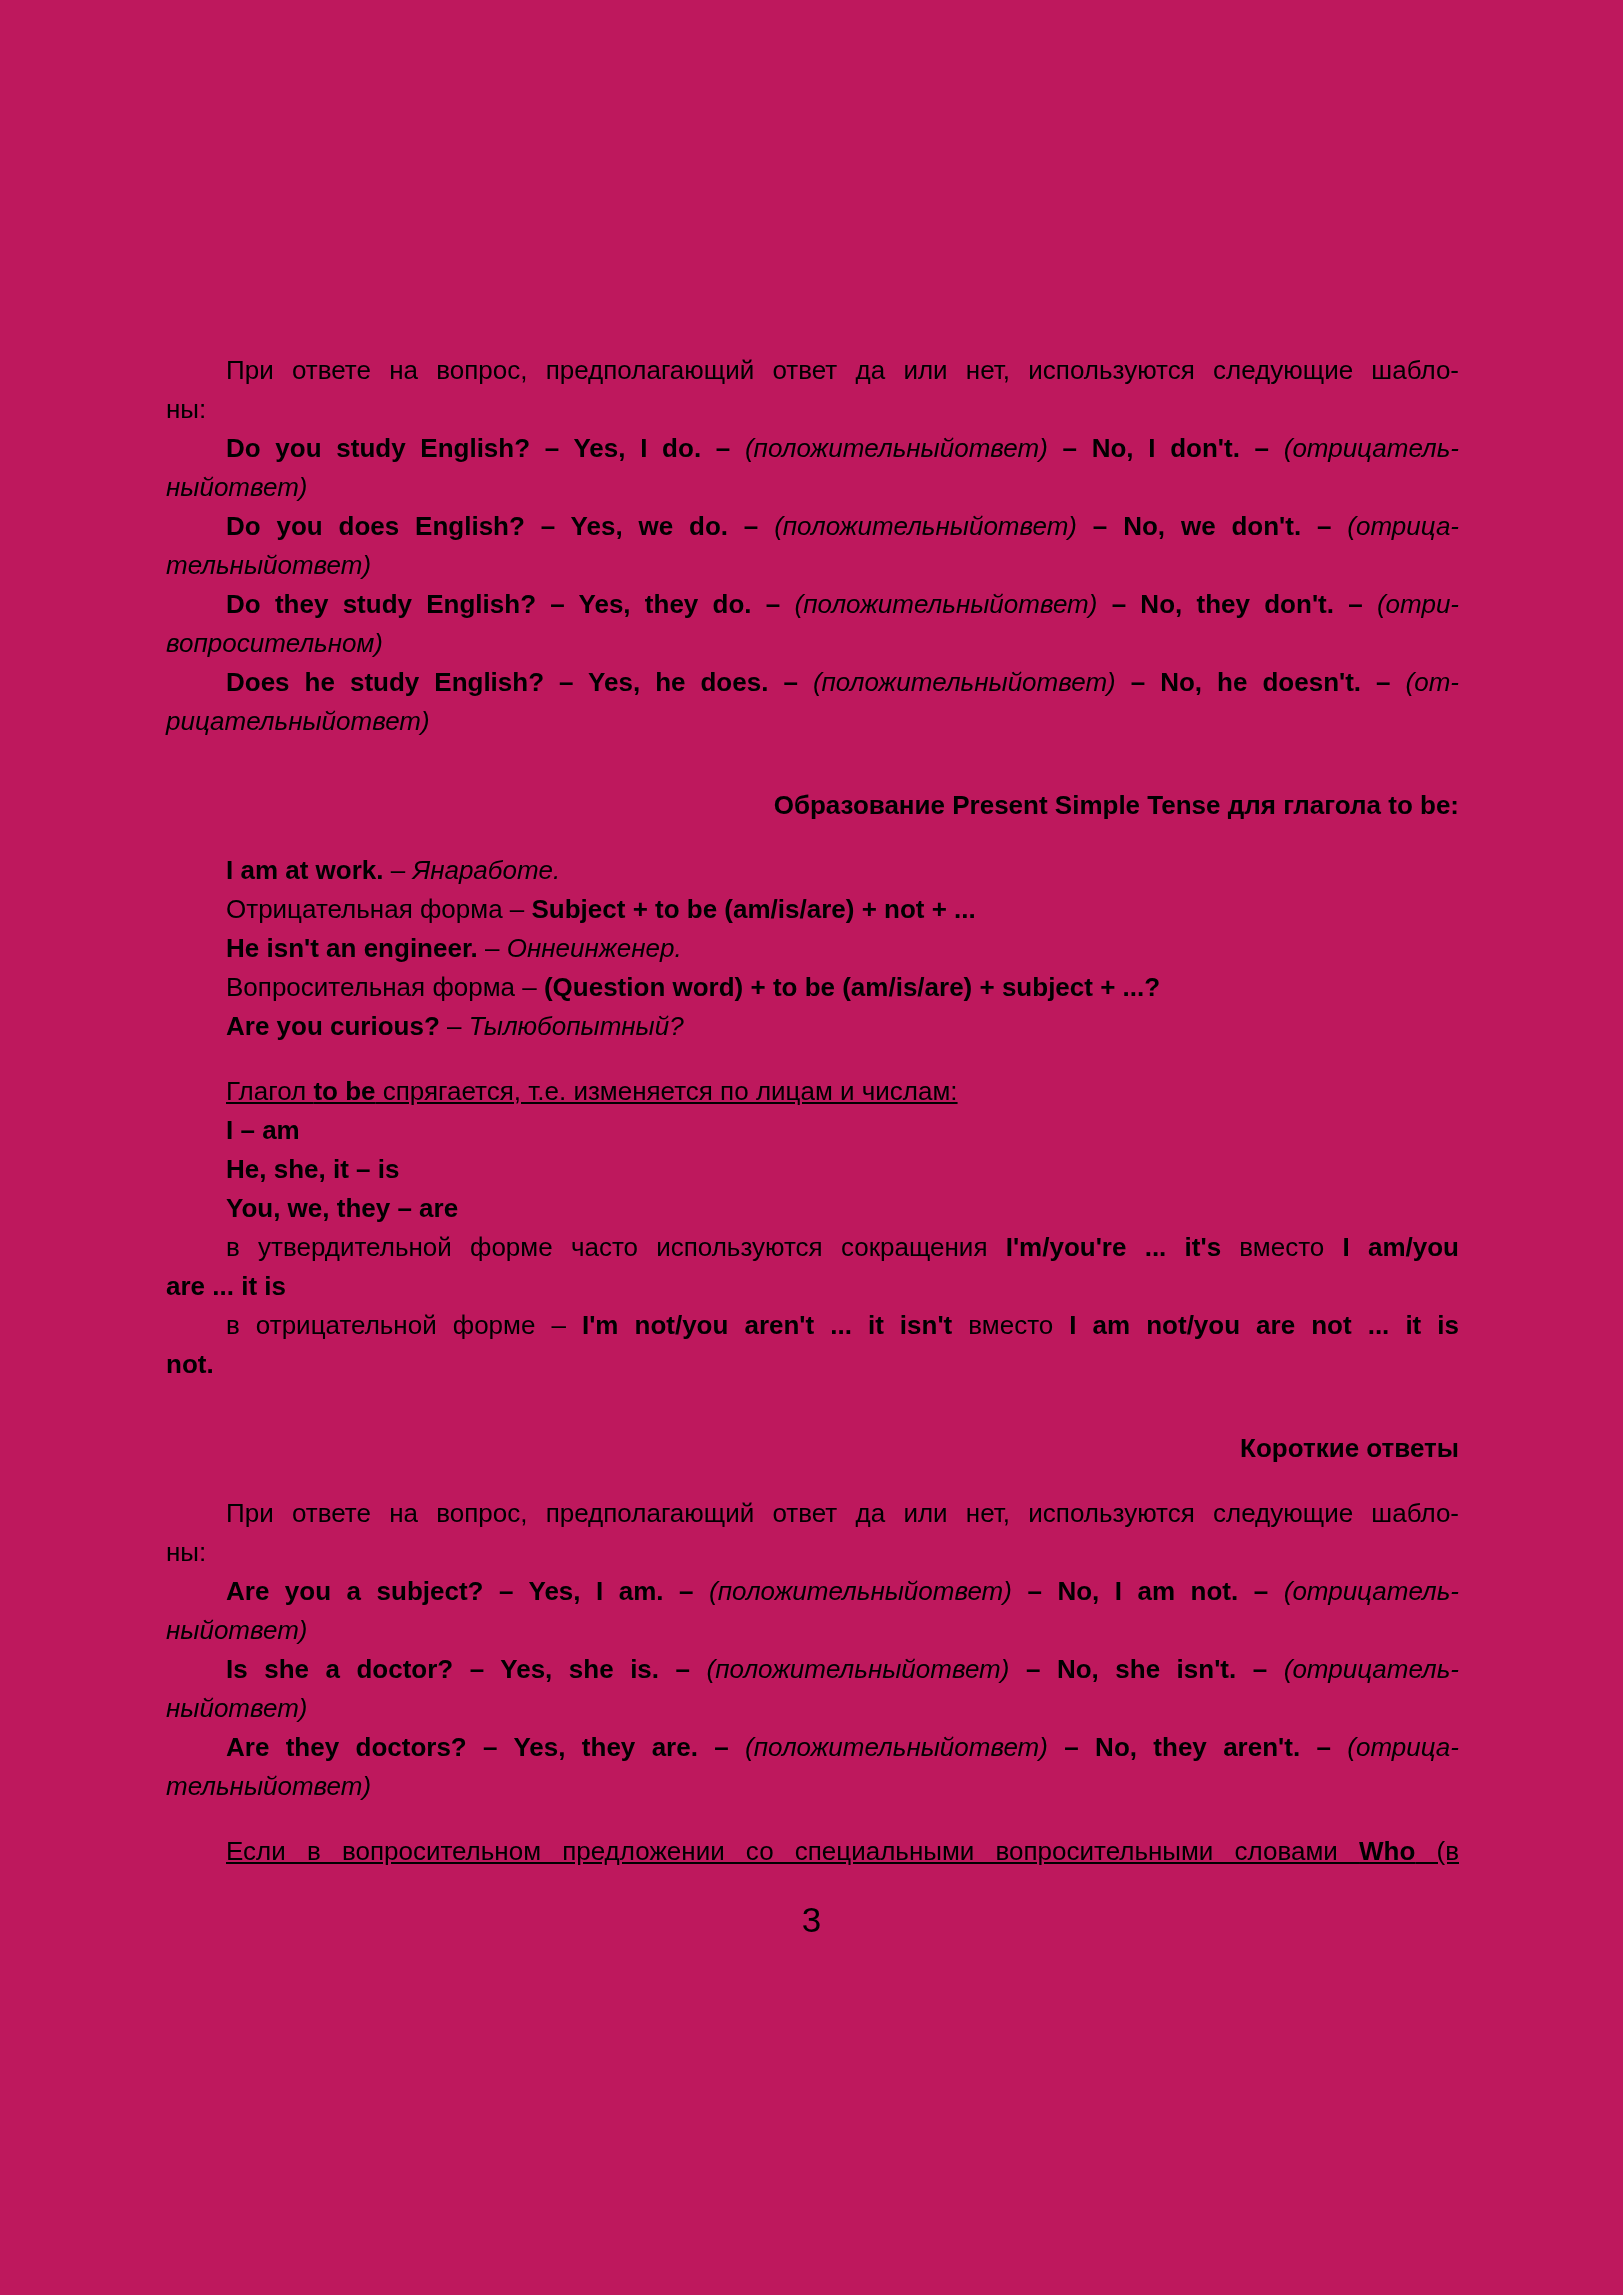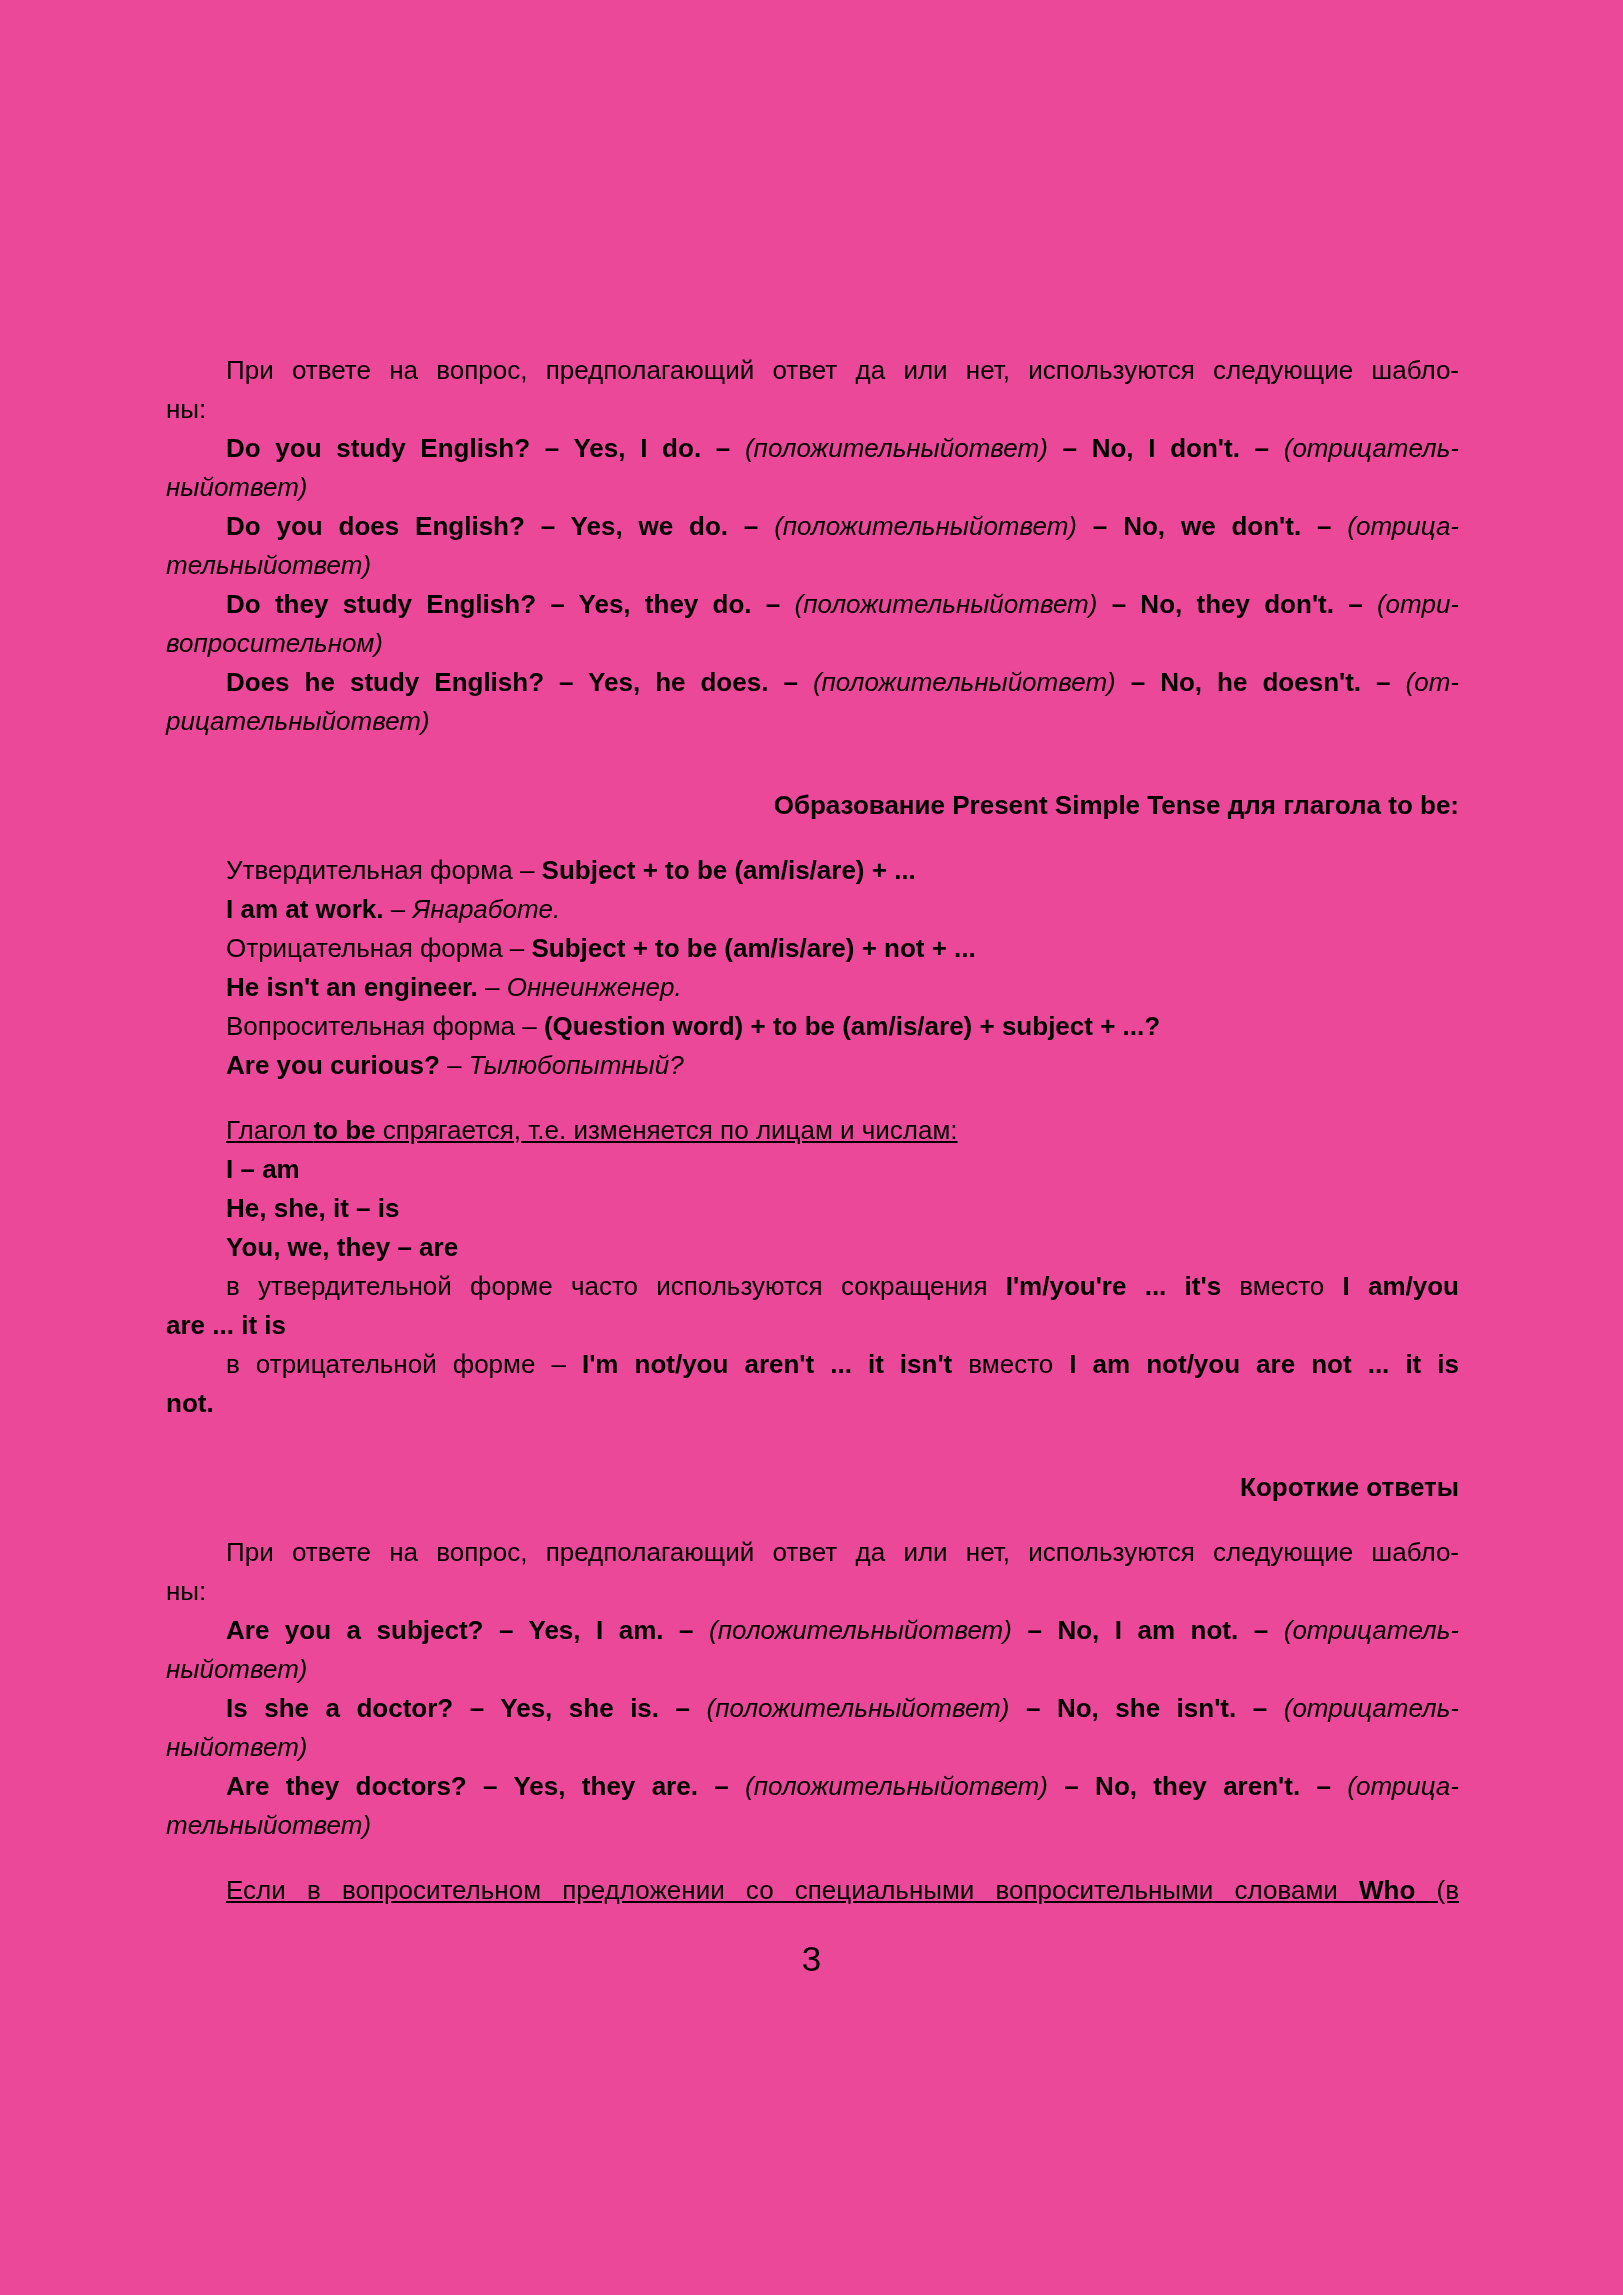--- a/index.html
+++ b/index.html
@@ -11,21 +11,21 @@
     width: 1623px;
     height: 2295px;
     position: relative;
     font-family: "Liberation Sans", "DejaVu Sans", sans-serif;
     color: #000000;
     -webkit-font-smoothing: antialiased;
   }
   .page {
     width: 1623px;
     height: 2295px;
-    background: #ec4899;
+    background: #be185d;
     overflow: hidden;
   }
   .doc-body {
     width: 1293px;
     margin-left: 166px;
     padding-top: 351px;
     font-size: 26px;
     line-height: 39px;
   }
   .para { margin: 0; }
@@ -73,23 +73,20 @@
       <div class="para body">
         <span class="line fill"><span class="run-b">Do they study English? – Yes, they do. – </span><span class="run-i">(положительныйответ)</span><span class="run-b"> – No, they don't. – </span><span class="run-i">(отри-</span></span>
         <span class="line"><span class="run-i">вопросительном)</span></span>
       </div>
       <div class="para body">
         <span class="line fill"><span class="run-b">Does he study English? – Yes, he does. – </span><span class="run-i">(положительныйответ)</span><span class="run-b"> – No, he doesn't. – </span><span class="run-i">(от-</span></span>
         <span class="line"><span class="run-i">рицательныйответ)</span></span>
       </div>
       <div class="para heading">
         <span class="line"><span class="run-b">Образование Present Simple Tense для глагола to be:</span></span>
-      </div>
-      <div class="para body">
-        <span class="line"><span class="run-r">Утвердительная форма – </span><span class="run-b">Subject + to be (am/is/are) + ...</span></span>
       </div>
       <div class="para body">
         <span class="line"><span class="run-b">I am at work.</span><span class="run-r"> – </span><span class="run-i">Янаработе.</span></span>
       </div>
       <div class="para body">
         <span class="line"><span class="run-r">Отрицательная форма – </span><span class="run-b">Subject + to be (am/is/are) + not + ...</span></span>
       </div>
       <div class="para body">
         <span class="line"><span class="run-b">He isn't an engineer.</span><span class="run-r"> – </span><span class="run-i">Оннеинженер.</span></span>
       </div>

